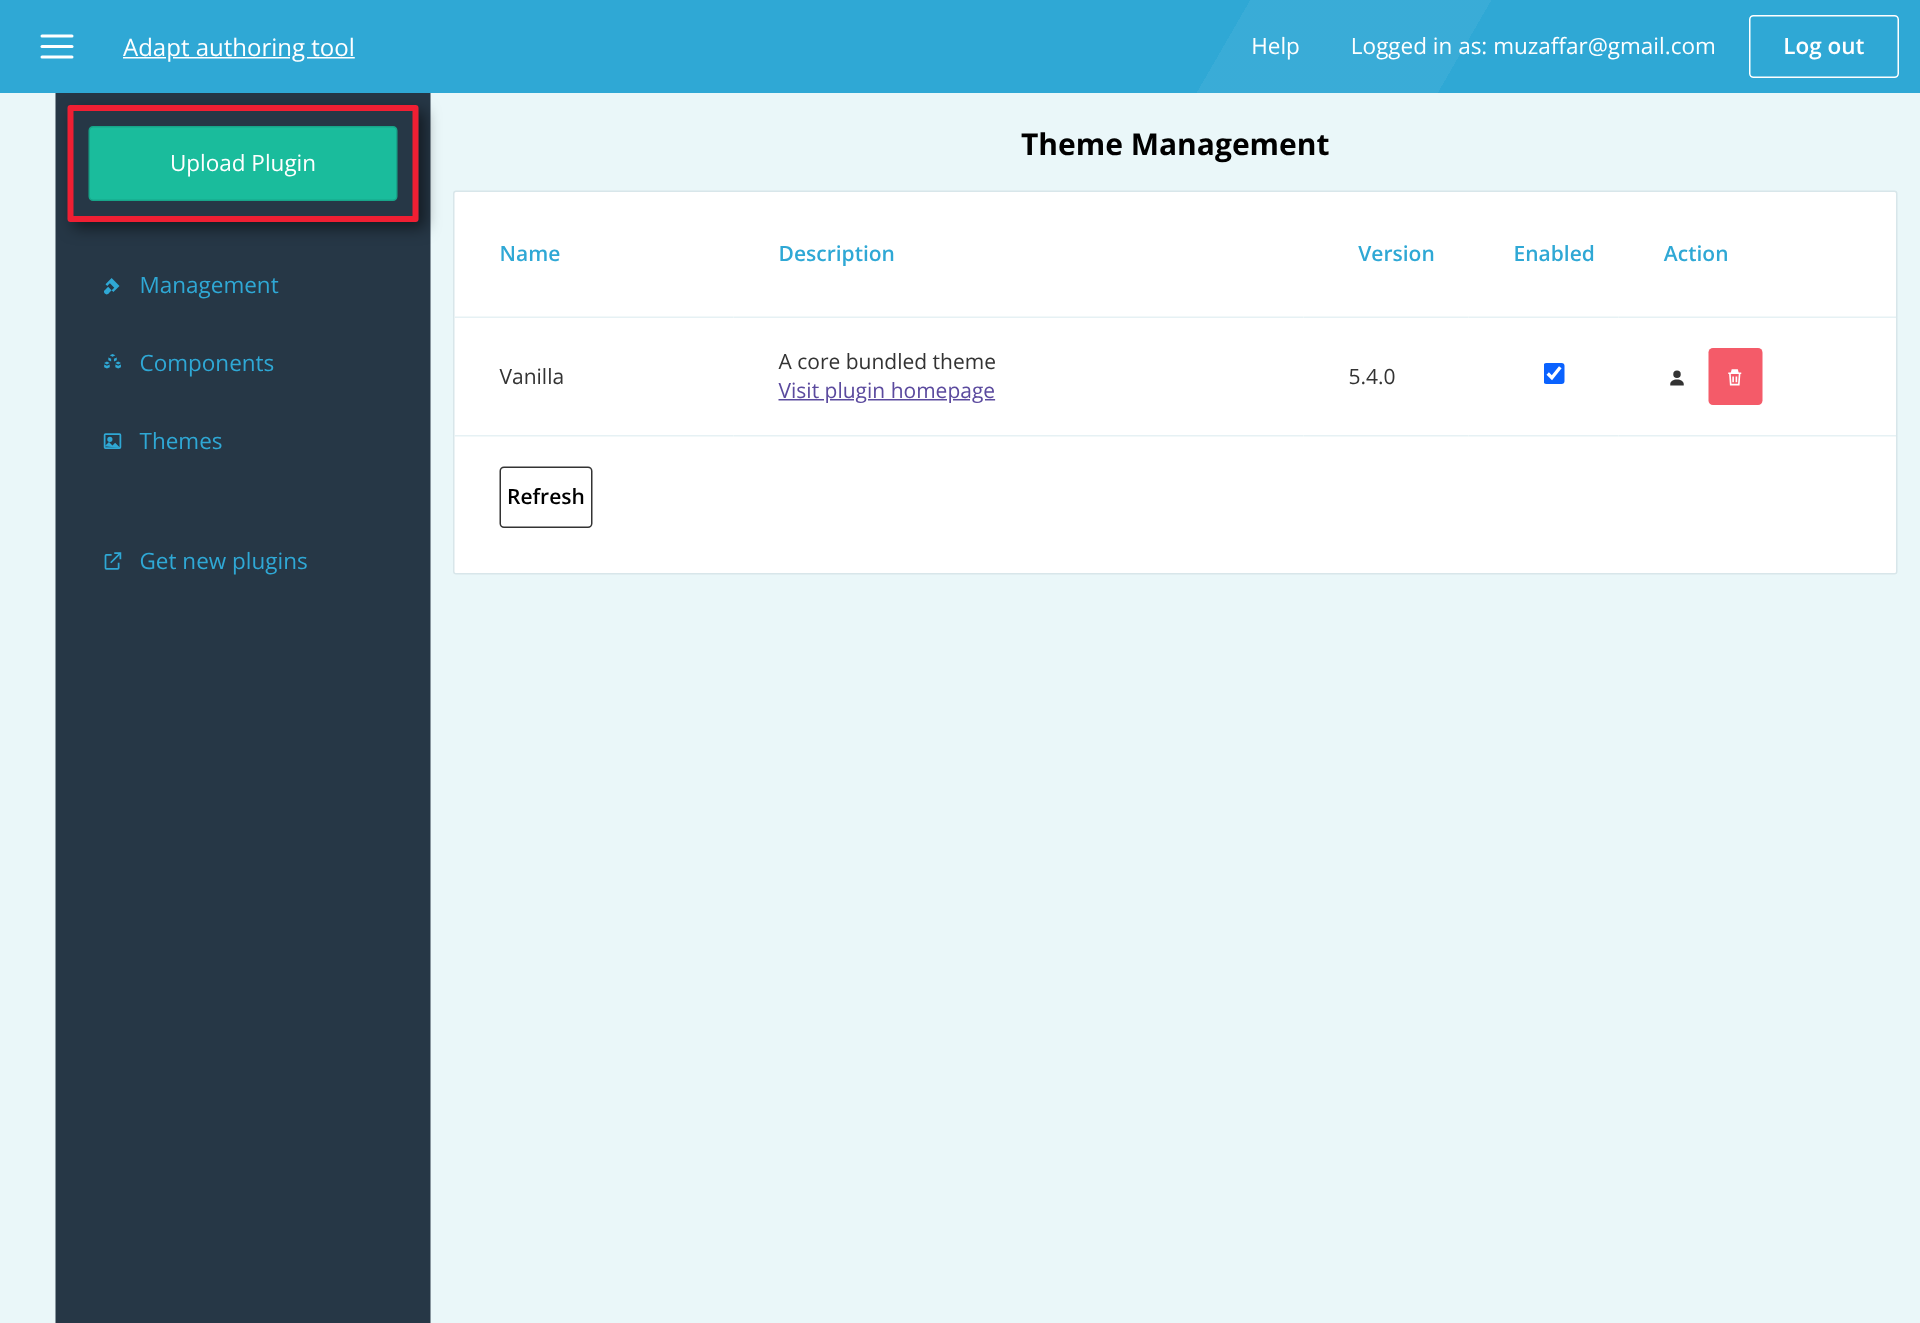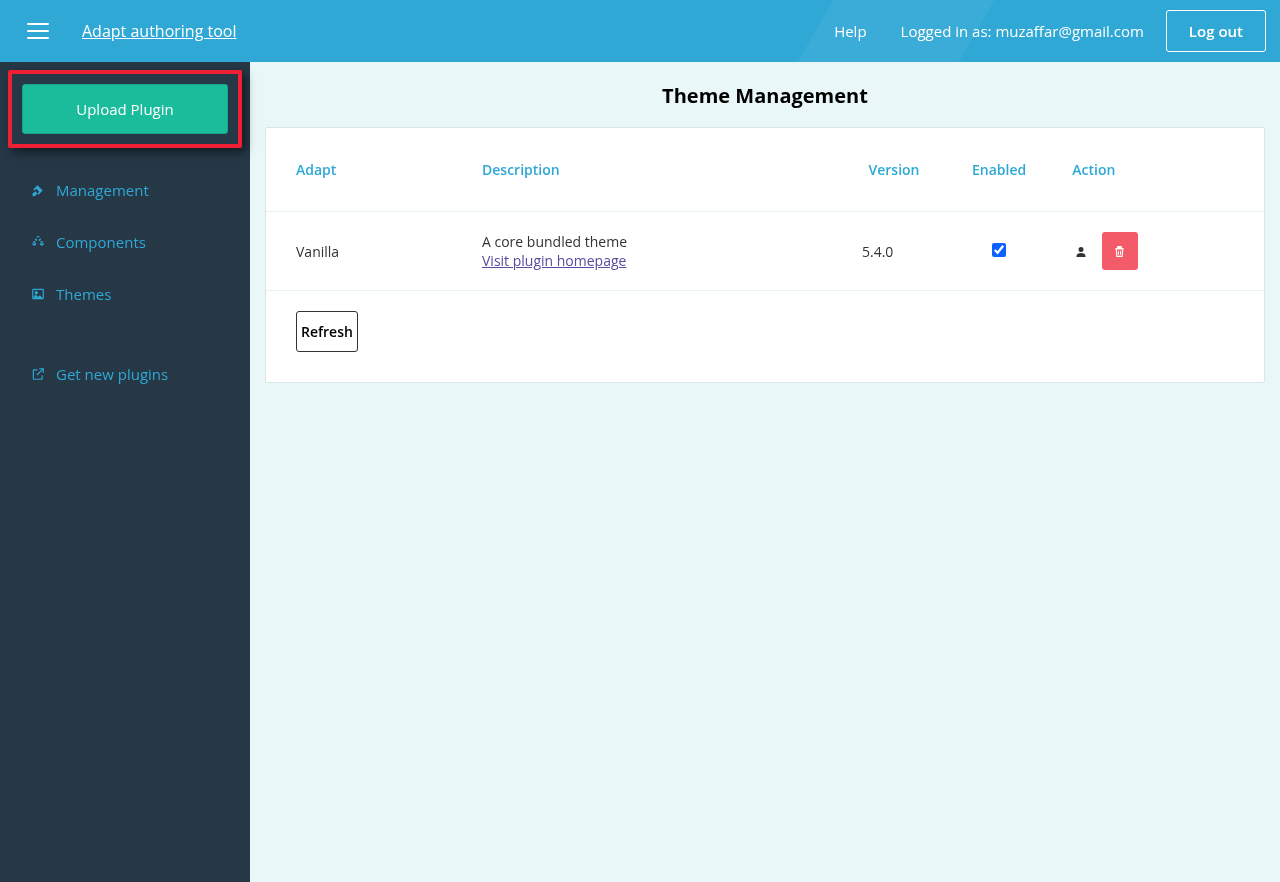--- a/index.html
+++ b/index.html
@@ -12,21 +12,21 @@
     .hamburger-lines { width: 22px; height: 16px; display: flex; flex-direction: column; justify-content: space-between; }
     .hamburger-lines span { display: block; height: 2px; background: #fff; border-radius: 1px; }
     .app-title { font-size: 16px; margin-left: 20px; font-weight: 400; text-decoration: underline; }
     .header-spacer { flex: 1; }
     .help-link { color: #fff; font-size: 15px; margin-right: 34px; cursor: pointer; }
     .logged-in { color: #fff; font-size: 15px; margin-right: 22px; }
     .logout-btn { border: 1px solid #fff; background: transparent; color: #fff; font-size: 15px; font-weight: 600; padding: 10px 22px; border-radius: 3px; cursor: pointer; }
 
     
     .shell { display: flex; height: calc(882px - 62px); }
-    .sidebar { width: 250px; background: #263746; padding: 0; position: relative; }
+    .sidebar { width: 250px; background: #263746; padding: 0; position: relative; margin-left: 37px; }
     .highlight-wrap { border: 4px solid #f01f33; margin: 8px 8px 8px 8px; padding: 10px; box-shadow: 4px 4px 10px rgba(0,0,0,0.5); border-radius: 2px; }
     .upload-btn { width: 100%; background: #1abc9c; border: 1px solid #17a589; color: #fff; font-size: 15px; padding: 14px 0; border-radius: 3px; cursor: pointer; font-weight: 400; }
 
     .nav { list-style: none; padding: 8px 0 0 0; }
     .nav-item { display: flex; align-items: center; color: #2fa8d5; font-size: 15px; padding: 16px 14px 16px 30px; cursor: pointer; }
     .nav-icon { width: 16px; height: 16px; margin-right: 10px; display: inline-flex; align-items: center; justify-content: center; color: #2fa8d5; }
     .nav-gap { height: 28px; }
 
     
     .main { flex: 1; padding: 20px 15px 0 15px; }
@@ -125,21 +125,21 @@
     </ul>
   </aside>
 
   <main class="main">
     <h1 class="page-title">Theme Management</h1>
 
     <div class="panel">
       <table class="table">
         <thead>
           <tr>
-            <th class="col-name">Adapt</th>
+            <th class="col-name">Name</th>
             <th class="col-desc">Description</th>
             <th class="col-version">Version</th>
             <th class="col-enabled">Enabled</th>
             <th class="col-action">Action</th>
           </tr>
         </thead>
         <tbody>
           <tr>
             <td>Vanilla</td>
             <td>

